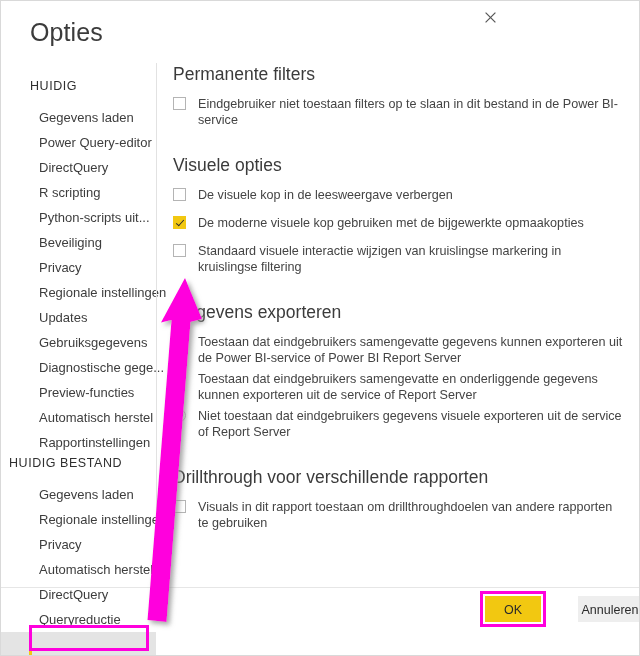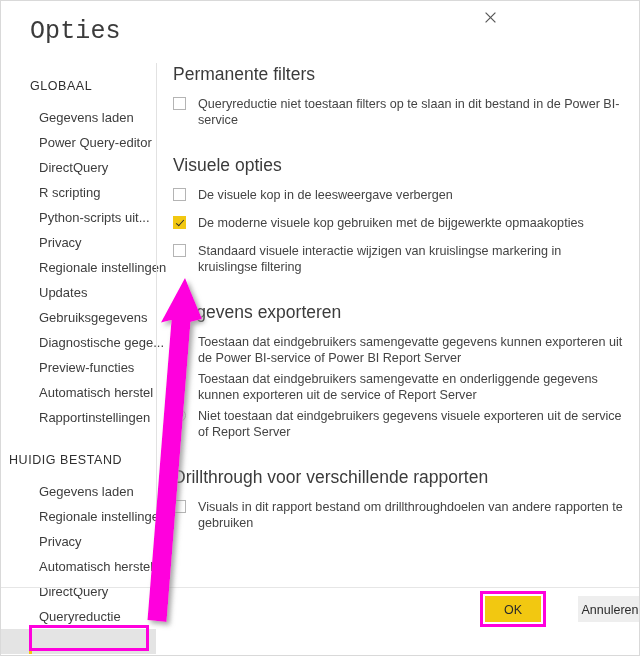--- a/index.html
+++ b/index.html
@@ -21,21 +21,20 @@
     border: 1px solid #d9d9d9;
     overflow: hidden;
   }
 
   
   .titlebar {
     position: absolute;
     left: 0; top: 0;
     width: 512px;
     height: 58px;
-    font-family: Liberation Mono, monospace;
   }
   .dialog-title {
     position: absolute;
     left: 29px;
     top: 16px;
     font-size: 25px;
     font-weight: 300;
     color: #3b3b3b;
     letter-spacing: 0.1px;
     line-height: 30px;
@@ -251,50 +250,51 @@
     <div class="dialog-title">Opties</div>
     <div class="close-btn">
       <svg width="11" height="11" viewBox="0 0 11 11" aria-hidden="true">
         <line x1="0.6" y1="0.6" x2="10.4" y2="10.4" stroke="#555" stroke-width="1.2"></line>
         <line x1="10.4" y1="0.6" x2="0.6" y2="10.4" stroke="#555" stroke-width="1.2"></line>
       </svg>
     </div>
   </div>
 
   <div class="sidebar">
-      <div class="group-header" style="margin-top: 19px; margin-bottom: 11px;">GLOBAAL</div>
+      <div class="group-header" style="margin-top: 19px; margin-bottom: 11px;">HUIDIG</div>
       <div class="nav-item"><span>Gegevens laden</span></div>
       <div class="nav-item"><span>Power Query-editor</span></div>
       <div class="nav-item"><span>DirectQuery</span></div>
       <div class="nav-item"><span>R scripting</span></div>
       <div class="nav-item"><span>Python-scripts uit...</span></div>
+      <div class="nav-item"><span>Beveiliging</span></div>
       <div class="nav-item"><span>Privacy</span></div>
       <div class="nav-item"><span>Regionale instellingen</span></div>
       <div class="nav-item"><span>Updates</span></div>
       <div class="nav-item"><span>Gebruiksgegevens</span></div>
       <div class="nav-item"><span>Diagnostische gege...</span></div>
       <div class="nav-item"><span>Preview-functies</span></div>
       <div class="nav-item"><span>Automatisch herstel</span></div>
       <div class="nav-item"><span>Rapportinstellingen</span></div>
-      <div class="group-header" style="margin-top: 22px; margin-bottom: 11px; padding-left: 8px;">HUIDIG BESTAND</div>
+      <div class="group-header" style="margin-bottom: 11px; padding-left: 8px;">HUIDIG BESTAND</div>
       <div class="nav-item"><span>Gegevens laden</span></div>
       <div class="nav-item"><span>Regionale instellingen</span></div>
       <div class="nav-item"><span>Privacy</span></div>
       <div class="nav-item"><span>Automatisch herstel</span></div>
       <div class="nav-item"><span>DirectQuery</span></div>
       <div class="nav-item"><span>Queryreductie</span></div>
       <div class="nav-item selected"></div>
     </div>
   <div class="divider-v"></div>
 
   <div class="main">
       <div class="section-title" style="margin-top: 0px; margin-bottom: 11px;">Permanente filters</div>
       <div class="option-row" style="margin-bottom: 12px;">
         <span class="cbox"></span>
-        <span class="option-label">Queryreductie niet toestaan filters op te slaan in dit bestand in de Power BI-service</span>
+        <span class="option-label">Eindgebruiker niet toestaan filters op te slaan in dit bestand in de Power BI-service</span>
       </div>
       <div class="section-title" style="margin-top: 26px; margin-bottom: 11px;">Visuele opties</div>
       <div class="option-row" style="margin-bottom: 12px;">
         <span class="cbox"></span>
         <span class="option-label">De visuele kop in de leesweergave verbergen</span>
       </div>
       <div class="option-row" style="margin-bottom: 12px;">
         <span class="cbox checked"></span>
         <span class="option-label">De moderne visuele kop gebruiken met de bijgewerkte opmaakopties</span>
       </div>
@@ -311,21 +311,21 @@
         <span class="radio"></span>
         <span class="option-label">Toestaan dat eindgebruikers samengevatte en onderliggende gegevens kunnen exporteren uit de service of Report Server</span>
       </div>
       <div class="option-row" style="margin-bottom: 5px;">
         <span class="radio"></span>
         <span class="option-label">Niet toestaan dat eindgebruikers gegevens visuele exporteren uit de service of Report Server</span>
       </div>
       <div class="section-title" style="margin-top: 26px; margin-bottom: 11px;">Drillthrough voor verschillende rapporten</div>
       <div class="option-row" style="margin-bottom: 12px;">
         <span class="cbox"></span>
-        <span class="option-label">Visuals in dit rapport bestand om drillthroughdoelen van andere rapporten te gebruiken</span>
+        <span class="option-label">Visuals in dit rapport toestaan om drillthroughdoelen van andere rapporten te gebruiken</span>
       </div>
     </div>
 
   <div class="footer-sep"></div>
   <div class="btn btn-ok">OK</div>
   <div class="btn btn-cancel">Annuleren</div>
 
   <div class="anno anno-ok"></div>
   <div class="anno anno-nav"></div>
 

